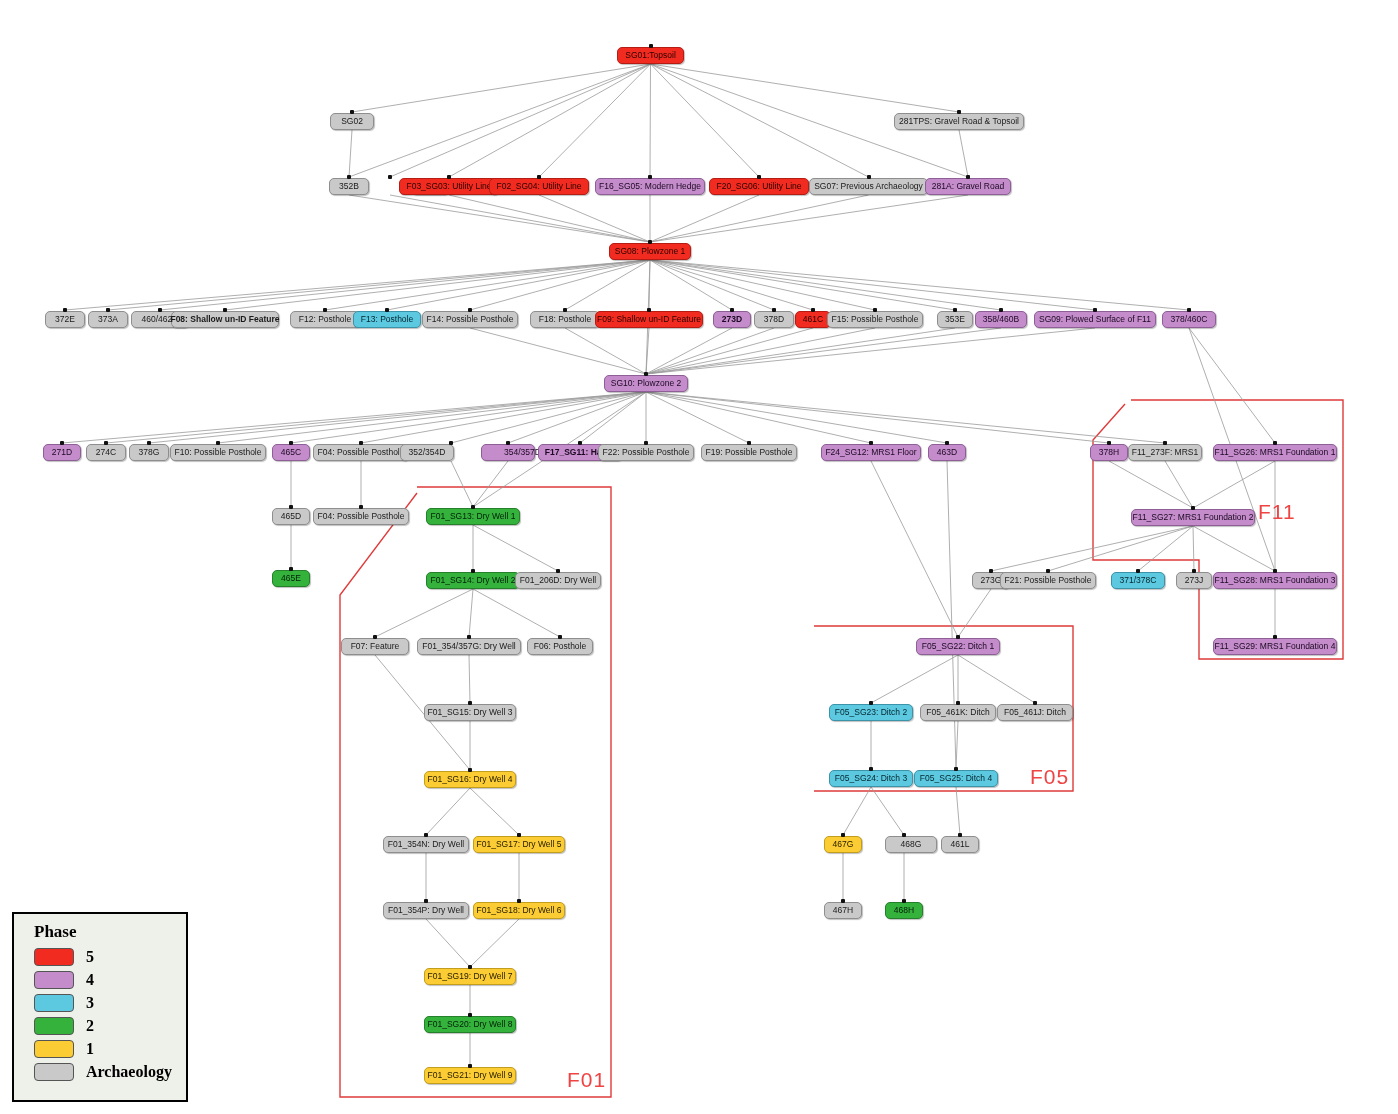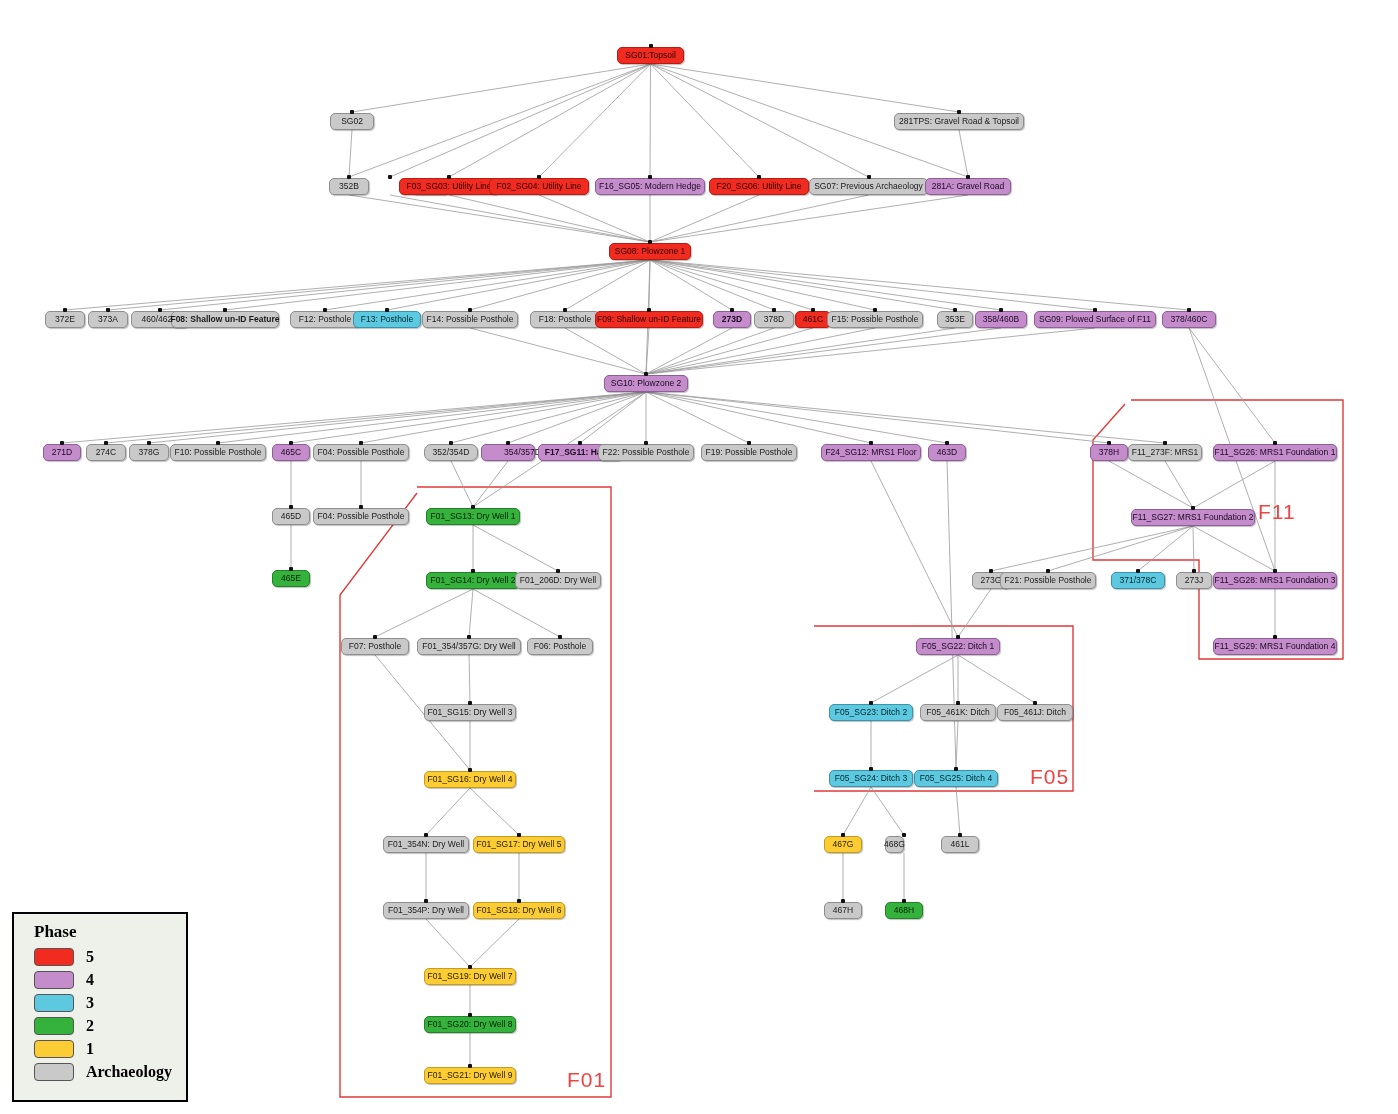--- a/index.html
+++ b/index.html
@@ -260,21 +260,21 @@
       <div class="node ph0" style="left: 86px; top: 444px; width: 40px;">274C</div>
       <div class="anchor" style="left: 104px; top: 441px;"></div>
       <div class="node ph0" style="left: 129px; top: 444px; width: 40px;">378G</div>
       <div class="anchor" style="left: 147px; top: 441px;"></div>
       <div class="node ph0" style="left: 170px; top: 444px; width: 96px;">F10: Possible Posthole</div>
       <div class="anchor" style="left: 216px; top: 441px;"></div>
       <div class="node ph4" style="left: 272px; top: 444px; width: 38px;">465C</div>
       <div class="anchor" style="left: 289px; top: 441px;"></div>
       <div class="node ph0" style="left: 313px; top: 444px; width: 96px;">F04: Possible Posthole</div>
       <div class="anchor" style="left: 359px; top: 441px;"></div>
-      <div class="node ph0" style="left: 424px; top: 444px; width: 54px; border-radius: 7px;">352/354D</div>
+      <div class="node ph0" style="left: 400px; top: 444px; width: 54px;">352/354D</div>
       <div class="anchor" style="left: 449px; top: 441px;"></div>
       <div class="node ph4" style="left: 481px; top: 444px; width: 54px; padding-left: 33px;">354/357D</div>
       <div class="anchor" style="left: 506px; top: 441px;"></div>
       <div class="node ph4 bold" style="left: 538px; top: 444px; width: 84px;">F17_SG11: Ha-Ha</div>
       <div class="anchor" style="left: 578px; top: 441px;"></div>
       <div class="node ph0" style="left: 598px; top: 444px; width: 96px;">F22: Possible Posthole</div>
       <div class="anchor" style="left: 644px; top: 441px;"></div>
       <div class="node ph0" style="left: 701px; top: 444px; width: 96px;">F19: Possible Posthole</div>
       <div class="anchor" style="left: 747px; top: 441px;"></div>
       <div class="node ph4" style="left: 821px; top: 444px; width: 100px;">F24_SG12: MRS1 Floor</div>
@@ -304,21 +304,21 @@
       <div class="node ph0" style="left: 972px; top: 572px; width: 38px;">273G</div>
       <div class="anchor" style="left: 989px; top: 569px;"></div>
       <div class="node ph0" style="left: 1000px; top: 572px; width: 96px;">F21: Possible Posthole</div>
       <div class="anchor" style="left: 1046px; top: 569px;"></div>
       <div class="node ph3" style="left: 1111px; top: 572px; width: 54px;">371/378C</div>
       <div class="anchor" style="left: 1136px; top: 569px;"></div>
       <div class="node ph0" style="left: 1176px; top: 572px; width: 36px;">273J</div>
       <div class="anchor" style="left: 1192px; top: 569px;"></div>
       <div class="node ph4" style="left: 1213px; top: 572px; width: 124px;">F11_SG28: MRS1 Foundation 3</div>
       <div class="anchor" style="left: 1273px; top: 569px;"></div>
-      <div class="node ph0" style="left: 341px; top: 638px; width: 68px;">F07: Posthole</div>
+      <div class="node ph0" style="left: 341px; top: 638px; width: 68px;">F07: Feature</div>
       <div class="anchor" style="left: 373px; top: 635px;"></div>
       <div class="node ph0" style="left: 417px; top: 638px; width: 104px;">F01_354/357G: Dry Well</div>
       <div class="anchor" style="left: 467px; top: 635px;"></div>
       <div class="node ph0" style="left: 527px; top: 638px; width: 66px;">F06: Posthole</div>
       <div class="anchor" style="left: 558px; top: 635px;"></div>
       <div class="node ph4" style="left: 916px; top: 638px; width: 84px;">F05_SG22: Ditch 1</div>
       <div class="anchor" style="left: 956px; top: 635px;"></div>
       <div class="node ph4" style="left: 1213px; top: 638px; width: 124px;">F11_SG29: MRS1 Foundation 4</div>
       <div class="anchor" style="left: 1273px; top: 635px;"></div>
       <div class="node ph0" style="left: 424px; top: 704px; width: 92px;">F01_SG15: Dry Well 3</div>
@@ -334,21 +334,21 @@
       <div class="node ph3" style="left: 829px; top: 770px; width: 84px;">F05_SG24: Ditch 3</div>
       <div class="anchor" style="left: 869px; top: 767px;"></div>
       <div class="node ph3" style="left: 914px; top: 770px; width: 84px;">F05_SG25: Ditch 4</div>
       <div class="anchor" style="left: 954px; top: 767px;"></div>
       <div class="node ph0" style="left: 383px; top: 836px; width: 86px;">F01_354N: Dry Well</div>
       <div class="anchor" style="left: 424px; top: 833px;"></div>
       <div class="node ph1" style="left: 473px; top: 836px; width: 92px;">F01_SG17: Dry Well 5</div>
       <div class="anchor" style="left: 517px; top: 833px;"></div>
       <div class="node ph1" style="left: 824px; top: 836px; width: 38px;">467G</div>
       <div class="anchor" style="left: 841px; top: 833px;"></div>
-      <div class="node ph0" style="left: 885px; top: 836px; width: 19px;">468G</div>
+      <div class="node ph0" style="left: 885px; top: 836px; width: 52px;">468G</div>
       <div class="anchor" style="left: 902px; top: 833px;"></div>
       <div class="node ph0" style="left: 941px; top: 836px; width: 38px;">461L</div>
       <div class="anchor" style="left: 958px; top: 833px;"></div>
       <div class="node ph0" style="left: 383px; top: 902px; width: 86px;">F01_354P: Dry Well</div>
       <div class="anchor" style="left: 424px; top: 899px;"></div>
       <div class="node ph1" style="left: 473px; top: 902px; width: 92px;">F01_SG18: Dry Well 6</div>
       <div class="anchor" style="left: 517px; top: 899px;"></div>
       <div class="node ph0" style="left: 824px; top: 902px; width: 38px;">467H</div>
       <div class="anchor" style="left: 841px; top: 899px;"></div>
       <div class="node ph2" style="left: 885px; top: 902px; width: 38px;">468H</div>

